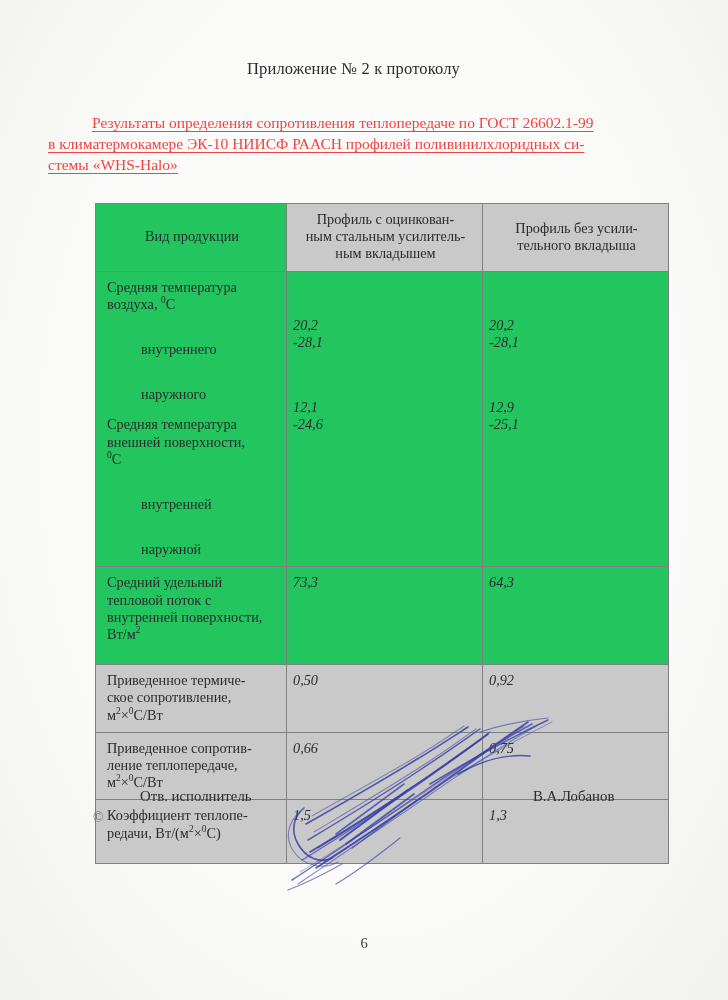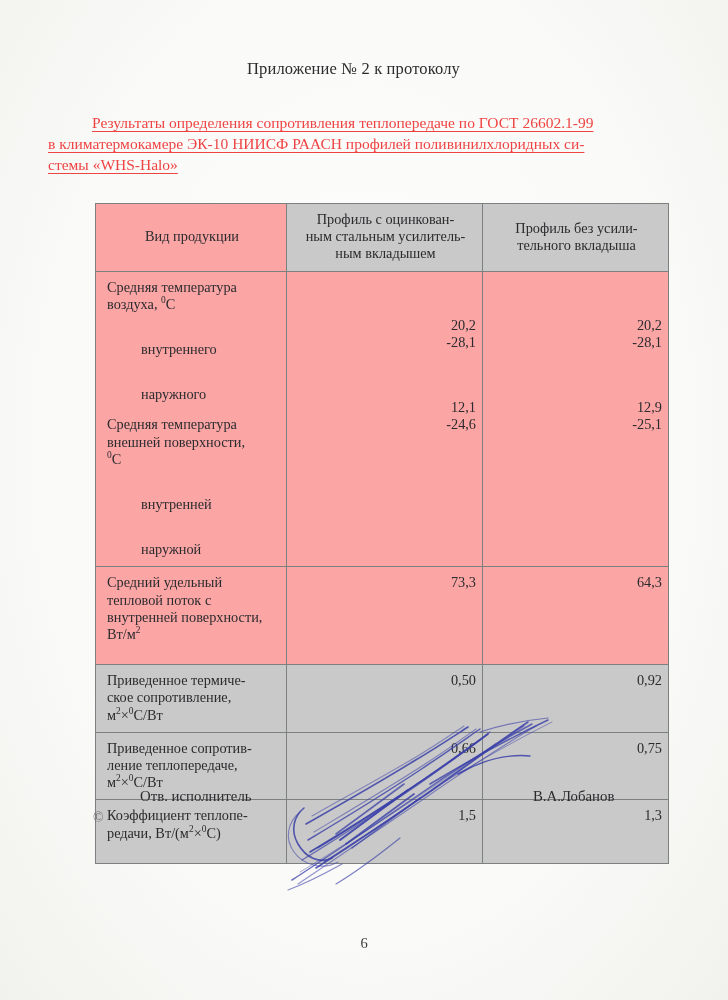--- a/index.html
+++ b/index.html
@@ -91,24 +91,24 @@
     padding: 0;
     font-size: 14.3px;
     line-height: 17.2px;
     color: #2b2b2e;
   }
   col.c1 { width: 191px; }
   col.c2 { width: 196px; }
   col.c3 { width: 186px; }
 
   .cellpad { padding: 7px 9px 8px 11px; }
-  .cellpad.center { text-align: right; padding-left: 6px; padding-right: 6px; }
+  .cellpad.center { text-align: left; padding-left: 6px; padding-right: 6px; font-style: italic; }
 
   .shade { background: #c9c9c9; }
-  .plain { background: #fca5a5; }
+  .plain { background: #22c55e; }
 
   
   tr.head td { height: 66px; vertical-align: middle; }
   tr.head .cellpad { text-align: center; }
   tr.sub td { height: 44px; vertical-align: middle; }
   tr.sub .cellpad { text-align: center; }
 
   .nm { display: block; }
   .indent { padding-left: 34px; margin-top: 28px; }
   .gap { height: 13px; }

